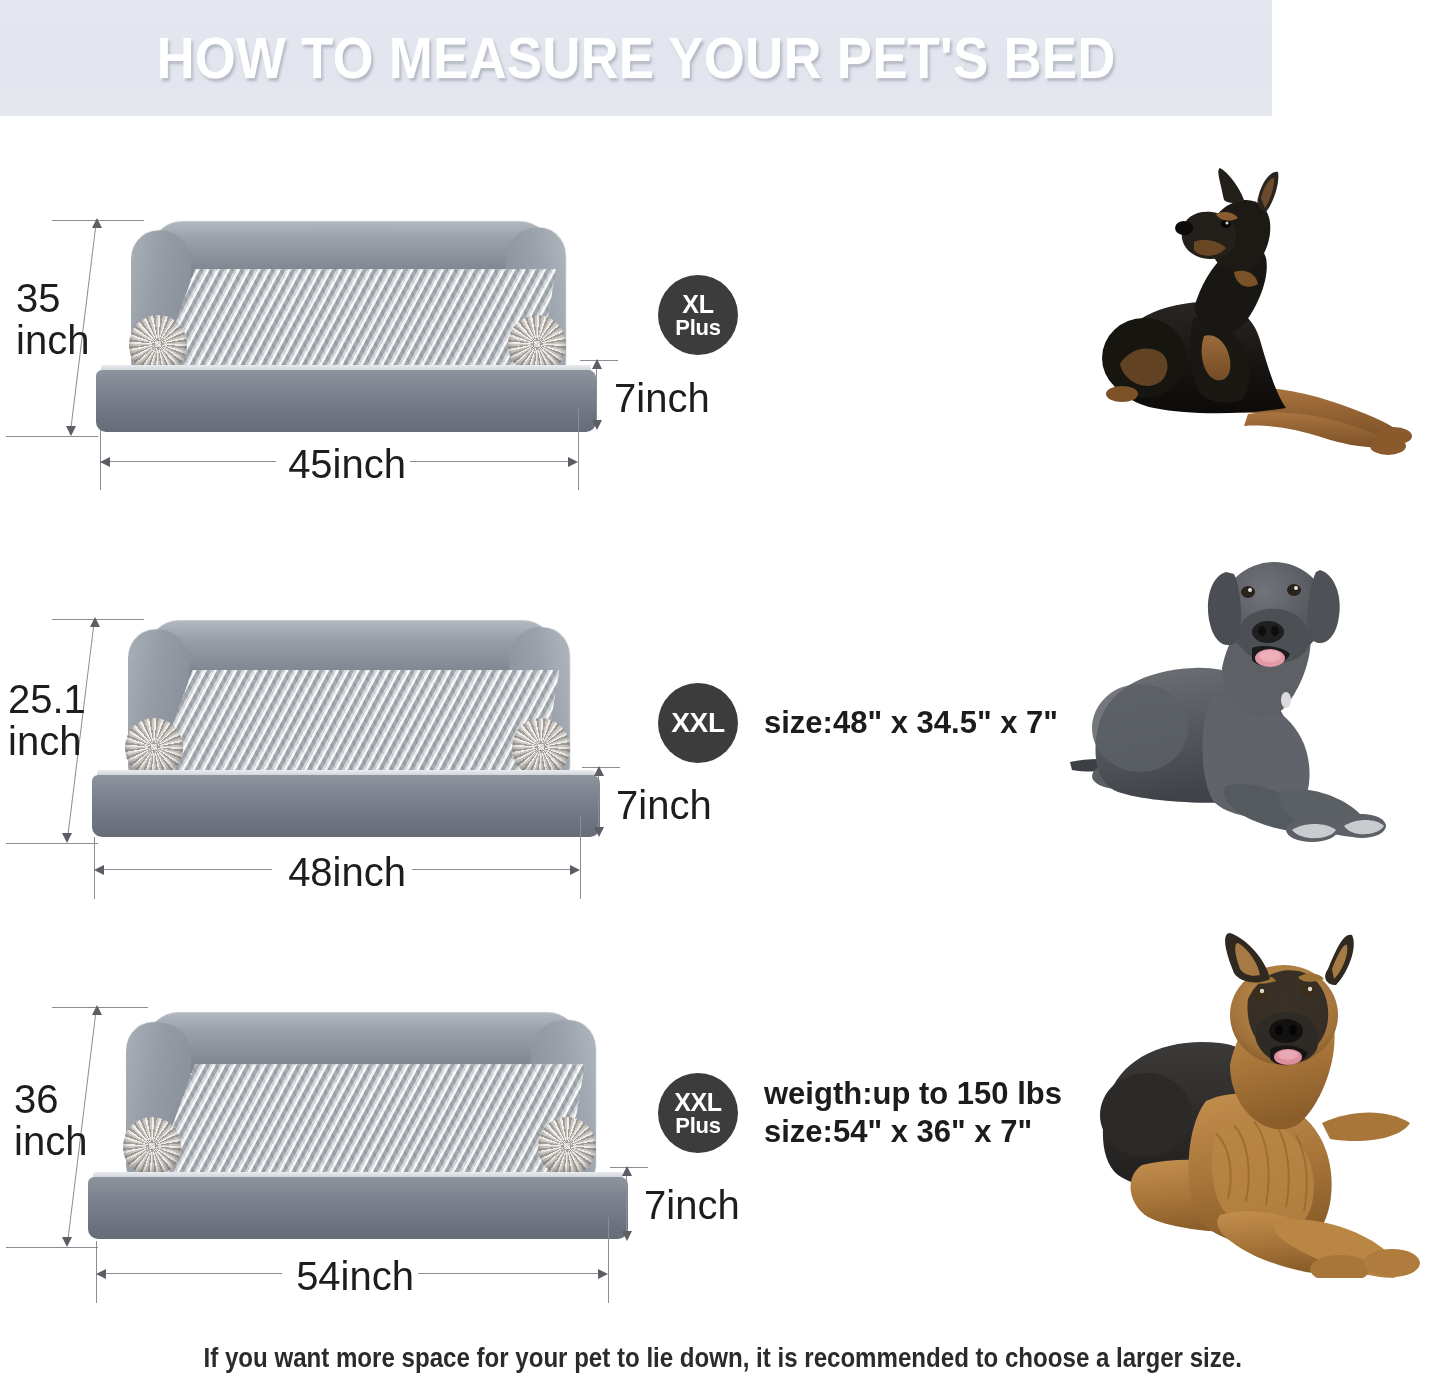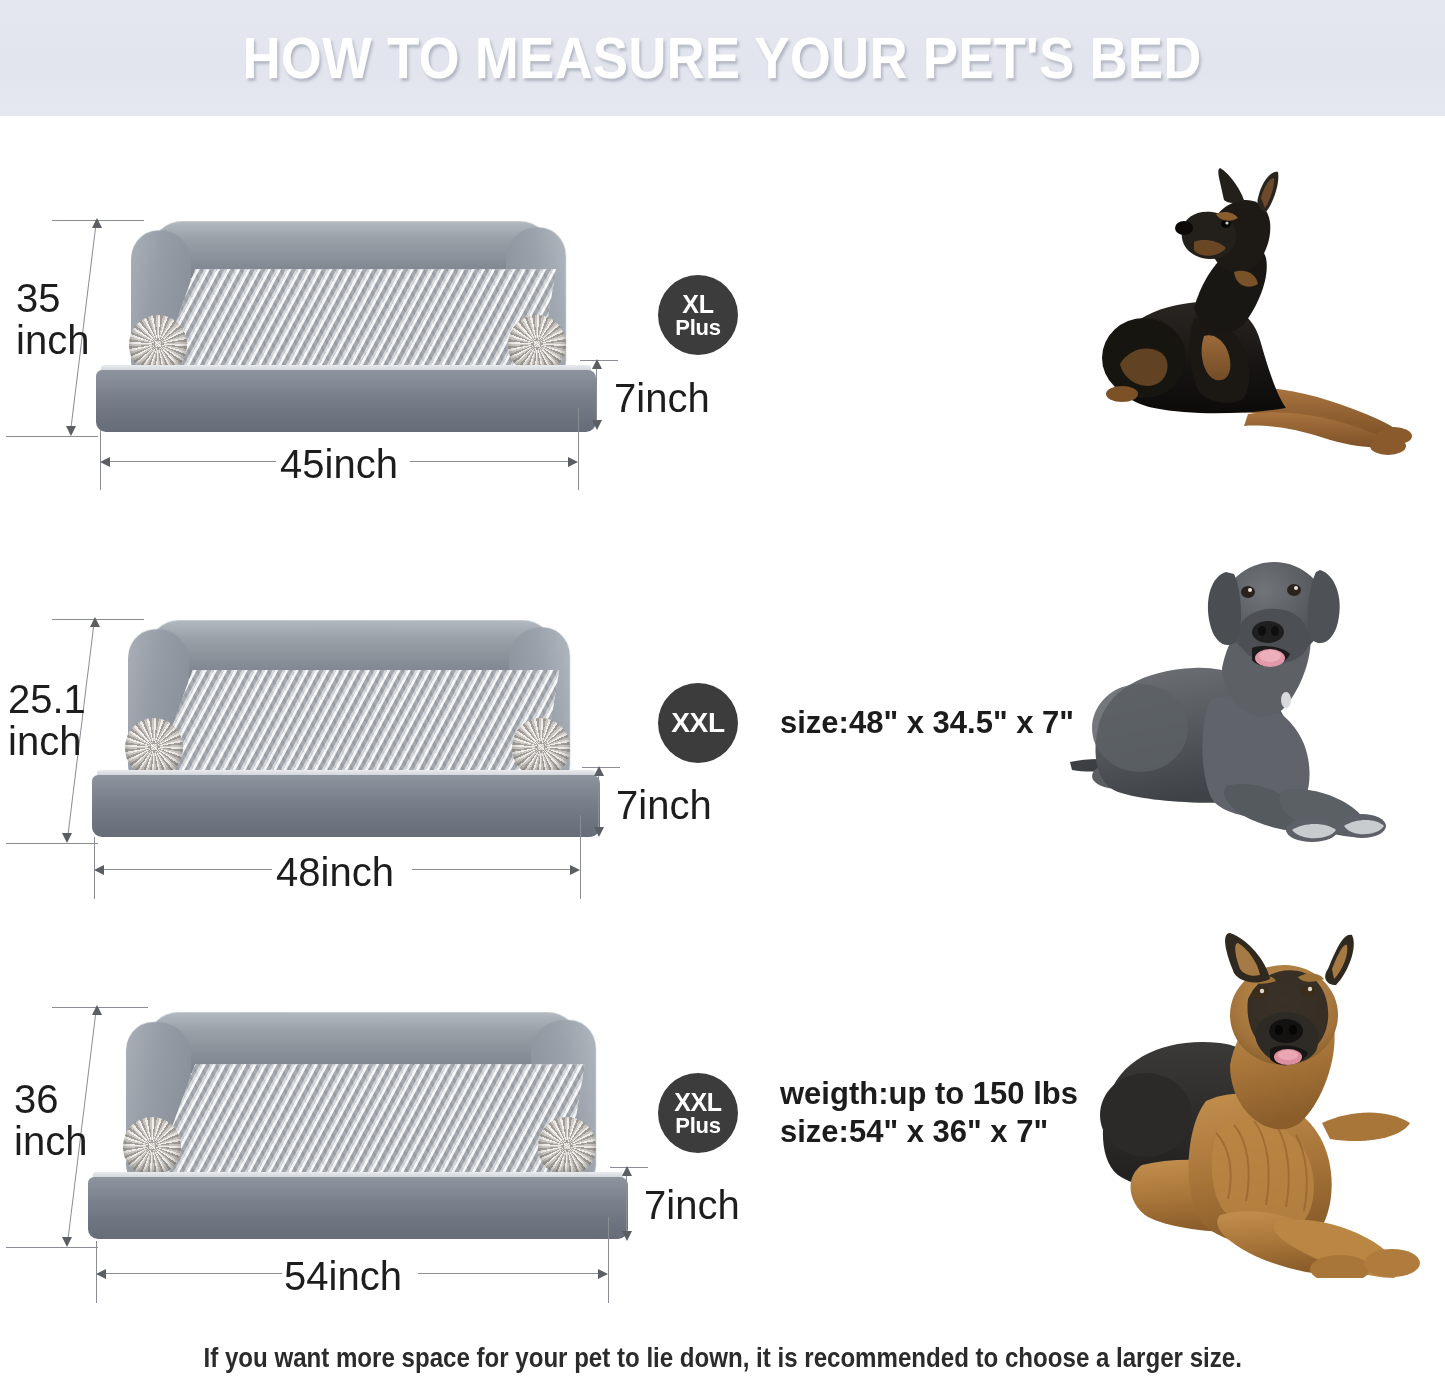--- a/index.html
+++ b/index.html
@@ -5,21 +5,21 @@
   html,body{margin:0;padding:0;}
   body{
     width:1445px;height:1386px;
     background:#ffffff;
     font-family:"Liberation Sans","DejaVu Sans",sans-serif;
     overflow:hidden;position:relative;
   }
 
   
   .header{
-    position:absolute;left:0;top:0;width:1445px;height:116px;
+    position:absolute;left:0;top:0;width:1272px;height:116px;
     background:linear-gradient(180deg,#e4e7ef 0%,#e2e5ed 60%,#e6e8f0 100%);
     display:flex;align-items:center;justify-content:center;
   }
   .header-title{
     font-size:57px;font-weight:bold;color:#ffffff;
     letter-spacing:0.5px;
     transform:scaleX(0.92);
     text-shadow:2px 3px 3px rgba(120,126,145,.45), 0 1px 0 rgba(255,255,255,.6);
     white-space:nowrap;
   }
@@ -109,24 +109,24 @@
   .arrow-left{border-top:5px solid transparent;border-bottom:5px solid transparent;border-right:10px solid #5b5e63;}
   .arrow-right{border-top:5px solid transparent;border-bottom:5px solid transparent;border-left:10px solid #5b5e63;}
   .arrow-up{border-left:5px solid transparent;border-right:5px solid transparent;border-bottom:10px solid #5b5e63;}
   .arrow-down{border-left:5px solid transparent;border-right:5px solid transparent;border-top:10px solid #5b5e63;}
 
   .dim-label{
     position:absolute;color:#1d1d1d;font-size:40px;line-height:1.04;
     white-space:pre-line;text-align:left;
     font-family:"Liberation Sans","DejaVu Sans",sans-serif;
   }
-  .dim-label.center{text-align:left;}
-
-  
-  .spec{position:absolute;display:flex;align-items:center;gap:42px;}
+  .dim-label.center{text-align:right;}
+
+  
+  .spec{position:absolute;display:flex;align-items:center;gap:26px;}
   .badge{
     width:80px;height:80px;border-radius:50%;
     background:#3c3c3c;flex:0 0 80px;
     display:flex;flex-direction:column;align-items:center;justify-content:center;
     color:#ffffff;font-weight:bold;line-height:1.0;
   }
   .badge-l1{font-size:25px;letter-spacing:-.3px;}
   .badge-l2{font-size:22px;letter-spacing:-.3px;}
   .badge.single .badge-l1{font-size:28px;}
   .spec-text{color:#1c1c1c;font-size:31px;font-weight:bold;line-height:1.22;white-space:nowrap;}

